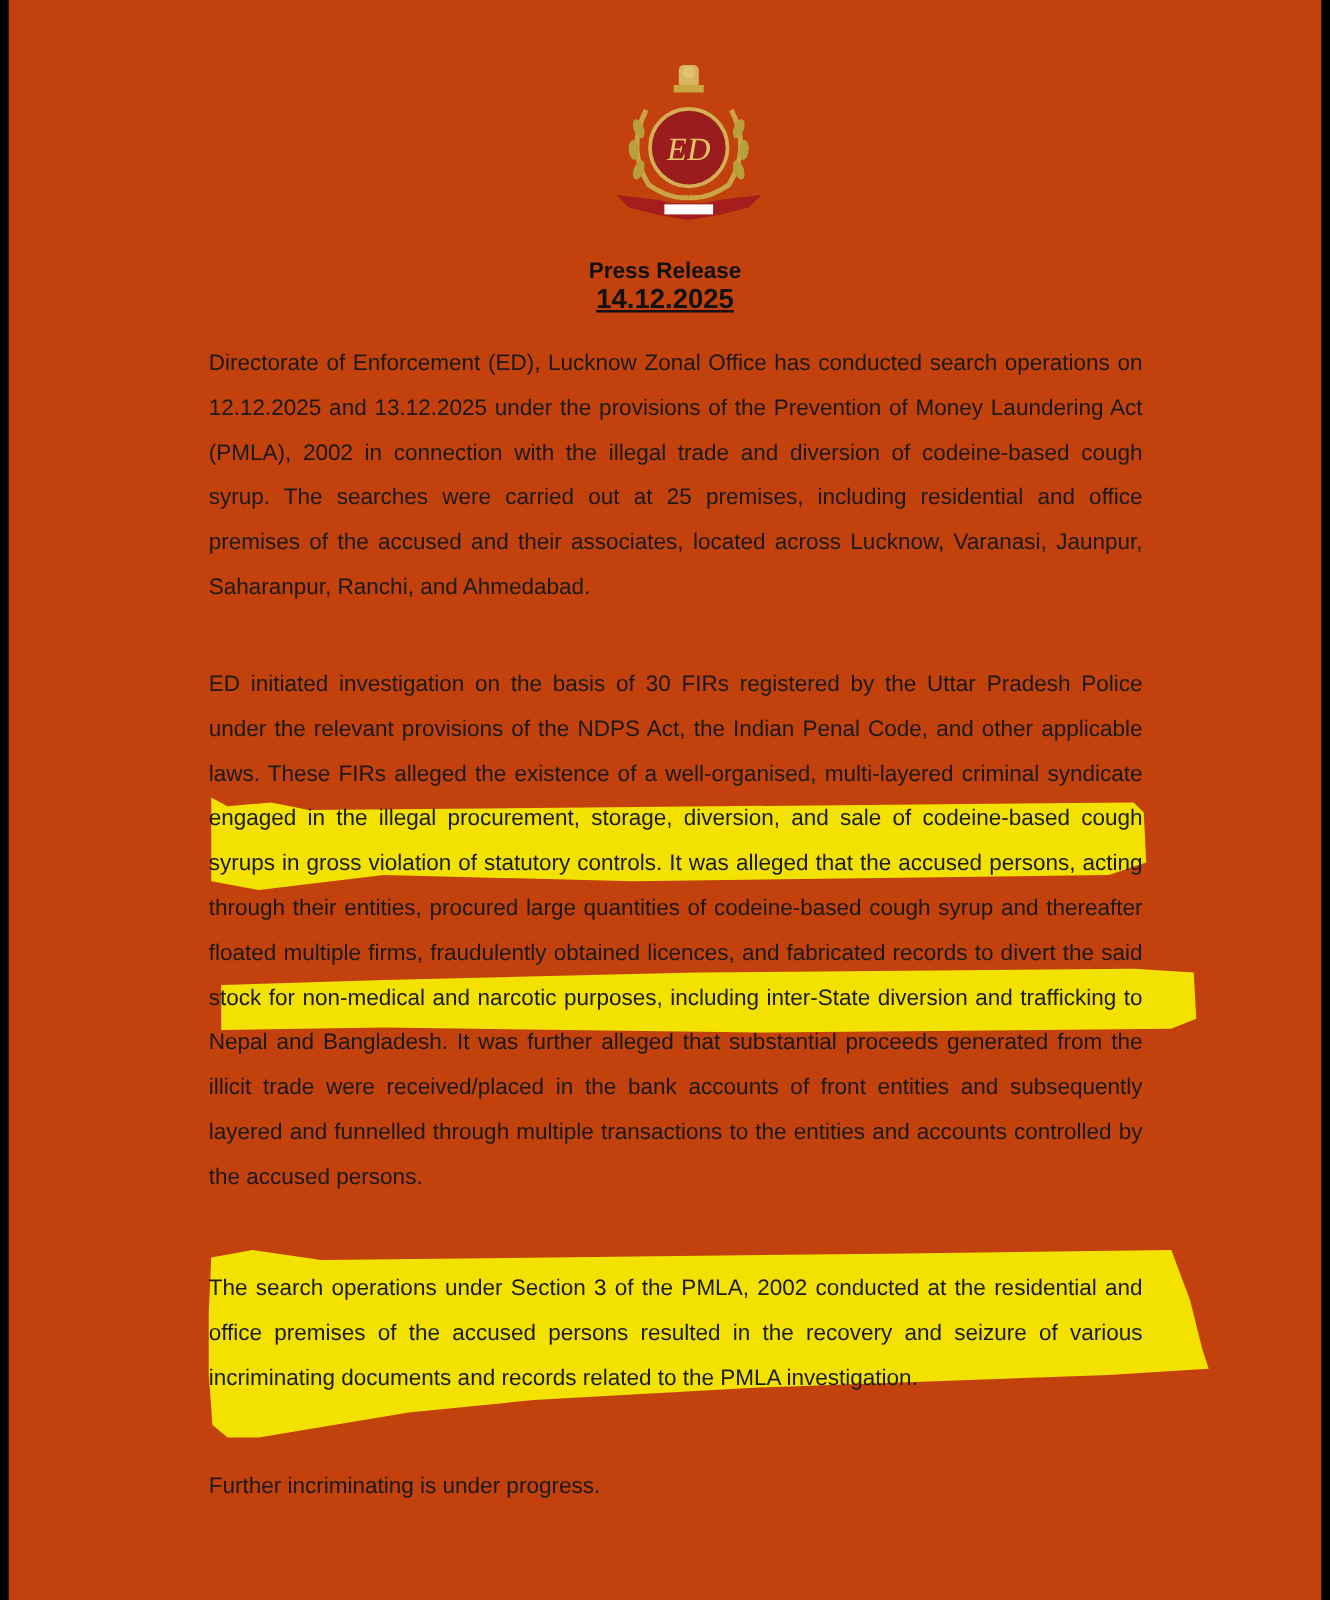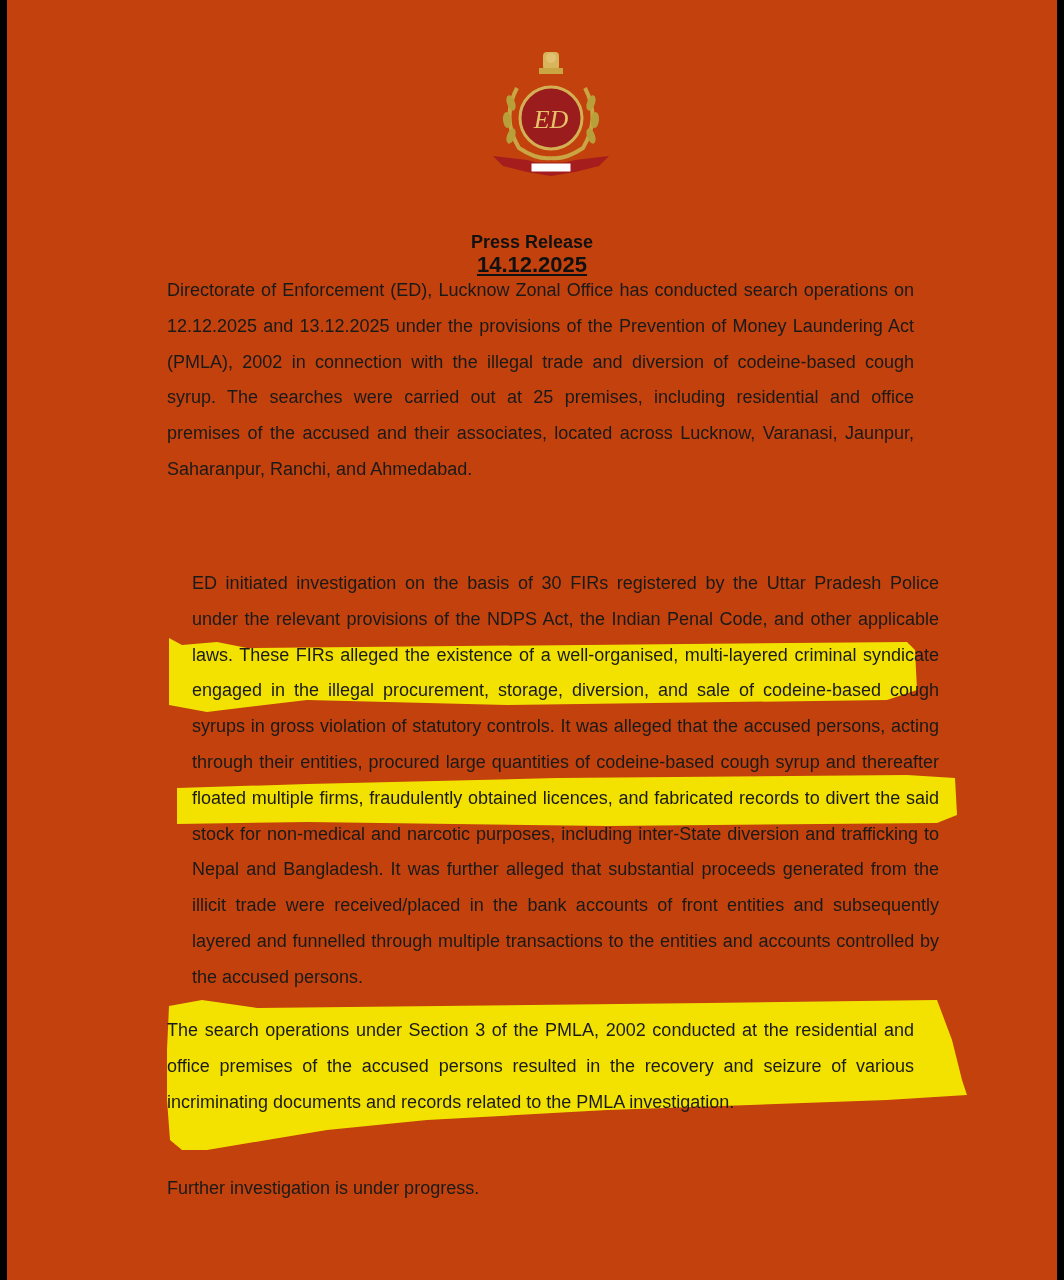--- a/index.html
+++ b/index.html
@@ -50,34 +50,34 @@
       <ellipse cx="104" cy="88" rx="4" ry="8" transform="rotate(-20 104 88)"></ellipse>
     </g>
 
     <circle cx="64" cy="70" r="31" fill="#9b1c1c" stroke="#d4b055" stroke-width="3"></circle>
     <text x="64" y="80" text-anchor="middle" font-family="Liberation Serif, serif" font-style="italic" font-size="26" fill="#e6c36a">ED</text>
 
     <path d="M6 108 L40 112 L64 118 L88 112 L122 108 L112 118 L88 124 L64 128 L40 124 L16 118 Z" fill="#a51d1d"></path>
     <rect x="44" y="115" width="40" height="9" fill="#ffffff" stroke="#a51d1d" stroke-width="1"></rect>
   </svg>
 
-  <div class="title-block" style="left:-7px; width:1064px;margin-top:26px;">
+  <div class="title-block" style="left:-7px; width:1064px;">
     <div class="title">Press Release</div>
     <div class="date">14.12.2025</div>
   </div>
 
   <div class="body-text" style="top:273px;">
     <p class="para">Directorate of Enforcement (ED), Lucknow Zonal Office has conducted search operations on 12.12.2025 and 13.12.2025 under the provisions of the Prevention of Money Laundering Act (PMLA), 2002 in connection with the illegal trade and diversion of codeine-based cough syrup. The searches were carried out at 25 premises, including residential and office premises of the accused and their associates, located across Lucknow, Varanasi, Jaunpur, Saharanpur, Ranchi, and Ahmedabad.</p>
   </div>
 
-  <div class="body-text" style="top:566px;margin-left:25px;">
+  <div class="body-text" style="top:530px;">
     <p class="para">ED initiated investigation on the basis of 30 FIRs registered by the Uttar Pradesh Police under the relevant provisions of the NDPS Act, the Indian Penal Code, and other applicable laws. These FIRs alleged the existence of a well-organised, multi-layered criminal syndicate engaged in the illegal procurement, storage, diversion, and sale of codeine-based cough syrups in gross violation of statutory controls. It was alleged that the accused persons, acting through their entities, procured large quantities of codeine-based cough syrup and thereafter floated multiple firms, fraudulently obtained licences, and fabricated records to divert the said stock for non-medical and narcotic purposes, including inter-State diversion and trafficking to Nepal and Bangladesh. It was further alleged that substantial proceeds generated from the illicit trade were received/placed in the bank accounts of front entities and subsequently layered and funnelled through multiple transactions to the entities and accounts controlled by the accused persons.</p>
   </div>
 
   <div class="body-text" style="top:1013px;">
     <p class="para">The search operations under Section 3 of the PMLA, 2002 conducted at the residential and office premises of the accused persons resulted in the recovery and seizure of various incriminating documents and records related to the PMLA investigation.</p>
   </div>
 
   <div class="body-text" style="top:1171px;">
-    <p class="para">Further investigation is under progress.</p>
+    <p class="para">Further incriminating is under progress.</p>
   </div>
 
 </div>
 
 </body></html>

